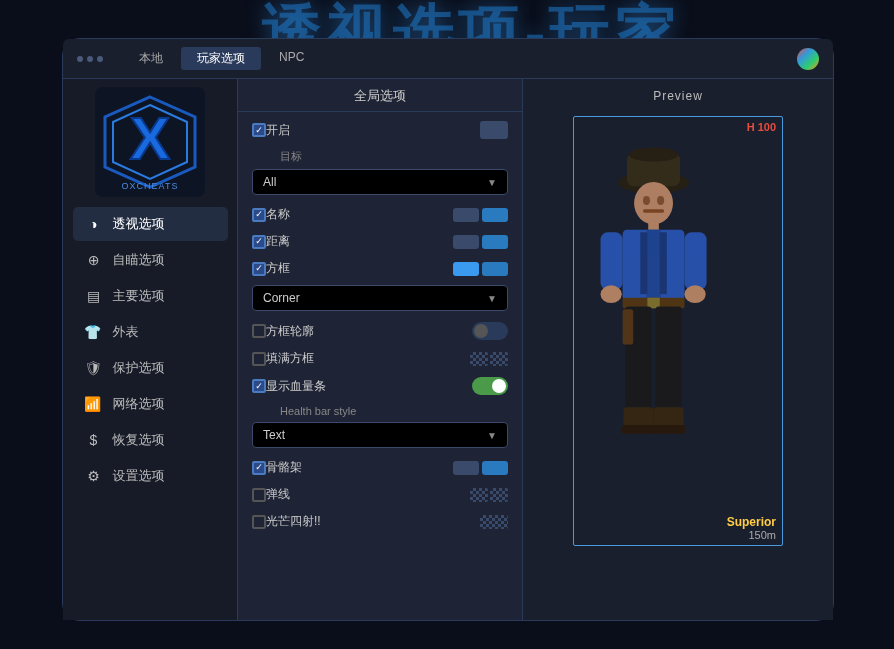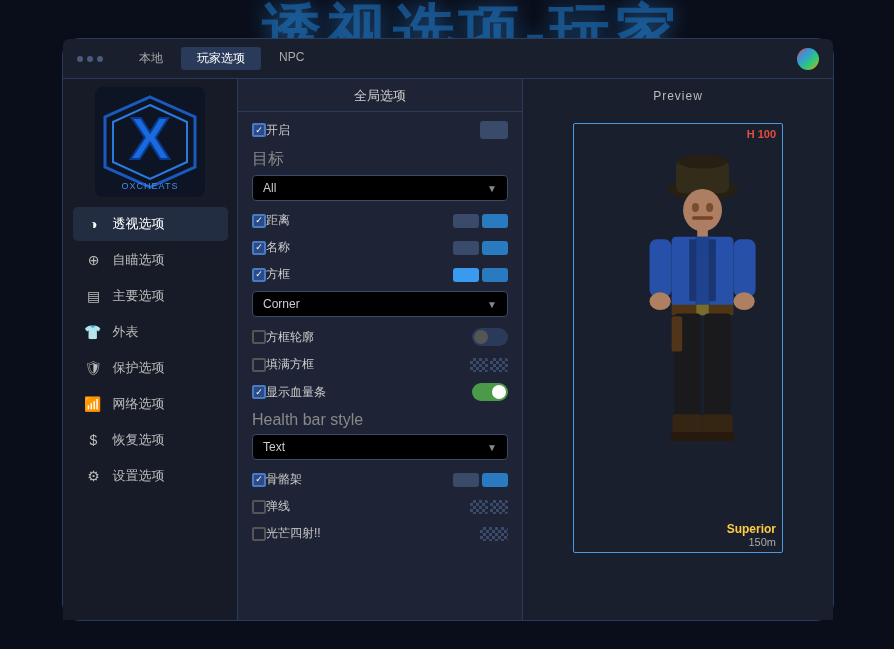--- a/index.html
+++ b/index.html
@@ -259,21 +259,22 @@
       border-radius: 50%;
       background: #555;
       top: 2px;
       left: 2px;
     }
 
     
     .sub-label {
       padding: 5px 14px 2px;
       color: #888;
-      font-size: 16px;
+      font-size: 11px;
+      margin-left: 28px;
     }
 
     
     .dropdown-row {
       padding: 3px 14px 6px;
     }
     .dropdown {
       width: 100%;
       background: #000000;
       border: 1px solid #3a4a6a;
@@ -306,32 +307,32 @@
       background: #1a1f2e;
       display: flex;
       flex-direction: column;
       align-items: center;
       padding: 10px;
       position: relative;
     }
     .preview-title {
       color: #bbb;
       font-size: 12px;
-      margin-bottom: 20px;
+      margin-bottom: 13px;
       letter-spacing: 1px;
     }
     .preview-frame {
       width: 210px;
       height: 430px;
       border: 1.5px solid #4a9adf;
       border-radius: 2px;
       position: relative;
       display: flex;
       align-items: center;
-      justify-content: flex-end;
+      justify-content: flex-start;
       overflow: hidden;
     }
 
     
     .h100-label {
       position: absolute;
       top: 4px;
       right: 6px;
       color: #e74c3c;
       font-size: 11px;
@@ -450,30 +451,30 @@
         <div class="sub-label">目标</div>
         <div class="dropdown-row">
           <div class="dropdown">
             <span>All</span>
             <span class="dropdown-arrow">▼</span>
           </div>
         </div>
 
         <div class="option-row">
           <div class="checkbox checked"></div>
-          <span class="option-label">距离</span>
+          <span class="option-label">名称</span>
           <div class="toggle-pair">
             <div class="toggle-btn toggle-off"></div>
             <div class="toggle-btn toggle-on"></div>
           </div>
         </div>
 
         <div class="option-row">
           <div class="checkbox checked"></div>
-          <span class="option-label">名称</span>
+          <span class="option-label">距离</span>
           <div class="toggle-pair">
             <div class="toggle-btn toggle-off"></div>
             <div class="toggle-btn toggle-on"></div>
           </div>
         </div>
 
         <div class="option-row">
           <div class="checkbox checked"></div>
           <span class="option-label">方框</span>
           <div class="toggle-pair">

